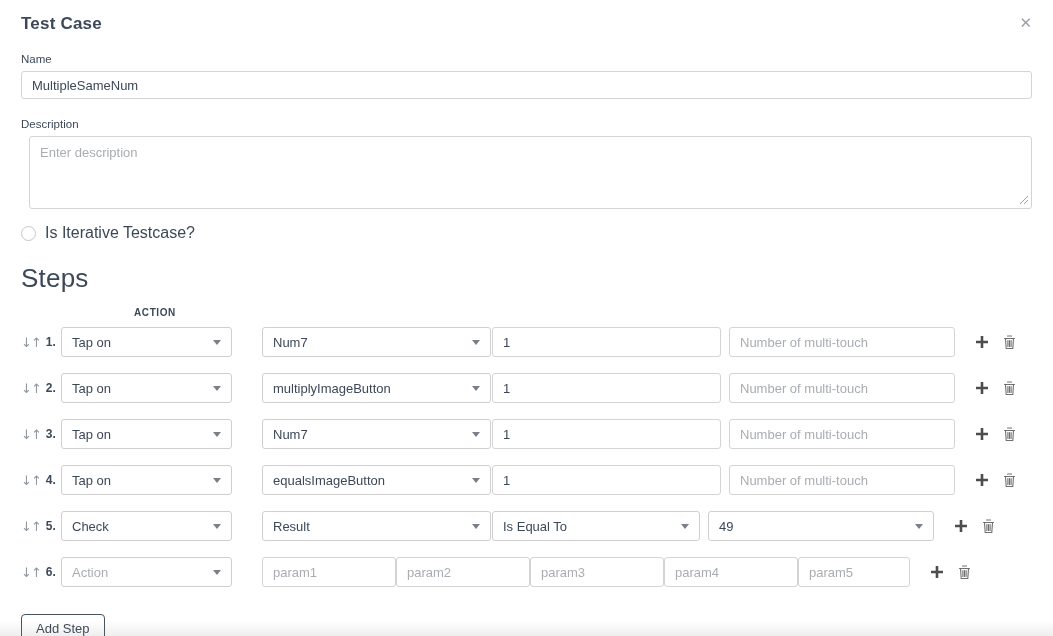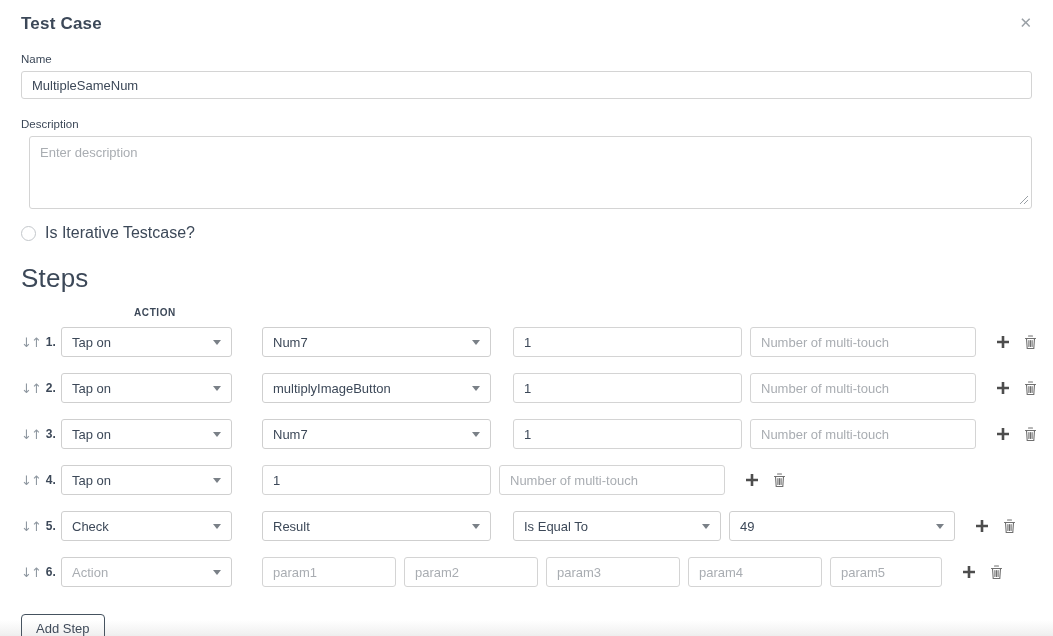--- a/index.html
+++ b/index.html
@@ -62,26 +62,26 @@
     display: flex; align-items: center; justify-content: space-between;
     padding: 0 10px; font-size: 13px; color: #3c4858; cursor: pointer; flex: 0 0 auto;
   }
   .select .caret {
     width: 0; height: 0; border-left: 4px solid transparent; border-right: 4px solid transparent;
     border-top: 5px solid #7a8087; margin-left: 8px; flex: 0 0 auto;
   }
   .select.is-placeholder .select-value { color: #a9adb2; }
 
   .w-action { width: 171px; margin-right: 30px; }
-  .w-target { width: 229px; margin-right: 22px; }
+  .w-target { width: 229px; margin-right: 1px; }
   .w-value  { width: 229px; margin-right: 8px; flex: 0 0 auto; }
   .w-multi  { width: 226px; flex: 0 0 auto; }
   .w-op     { width: 208px; margin-right: 8px; }
   .w-exp    { width: 226px; }
-  .w-param  { width: 134px; margin-right: 8px; flex: 0 0 auto; }
+  .w-param  { width: 134px; flex: 0 0 auto; }
   .w-param:last-of-type { margin-right: 0; width: 112px; }
 
   .row-icons { display: flex; align-items: center; margin-left: 20px; }
   .icon-btn { background: none; border: none; cursor: pointer; padding: 0; display: flex; align-items: center; }
   .plus-btn { margin-right: 13px; }
 
   .add-step-btn {
     margin-top: 11px; background: #fff; border: 1px solid #45525f; border-radius: 4px;
     padding: 0 14px; height: 28px; font-size: 13px; color: #3c4858; cursor: pointer;
     font-family: "Liberation Sans", sans-serif;
@@ -215,20 +215,24 @@
   
   <div class="step-row">
     <span class="handle-block">
       <span class="drag-arrows">↓↑</span>
       <span class="row-num">4.</span>
     </span>
     <div class="select w-action">
       <span class="select-value">Tap on</span>
         <span class="caret"></span>
     </div>
+    <div class="select w-target">
+      <span class="select-value">equalsImageButton</span>
+        <span class="caret"></span>
+    </div>
     <input class="text-input w-value" type="text" style="height: 30px;" value="1">
     <input class="text-input w-multi" type="text" style="height: 30px;" placeholder="Number of multi-touch">
     <span class="row-icons">
       <button class="icon-btn plus-btn">
         <svg width="14" height="14" viewBox="0 0 14 14">
             <path d="M7 1 V13 M1 7 H13" stroke="#4d4d4d" stroke-width="2.6"></path>
           </svg>
       </button>
       <button class="icon-btn">
         <svg width="15" height="16" viewBox="0 0 15 16">

